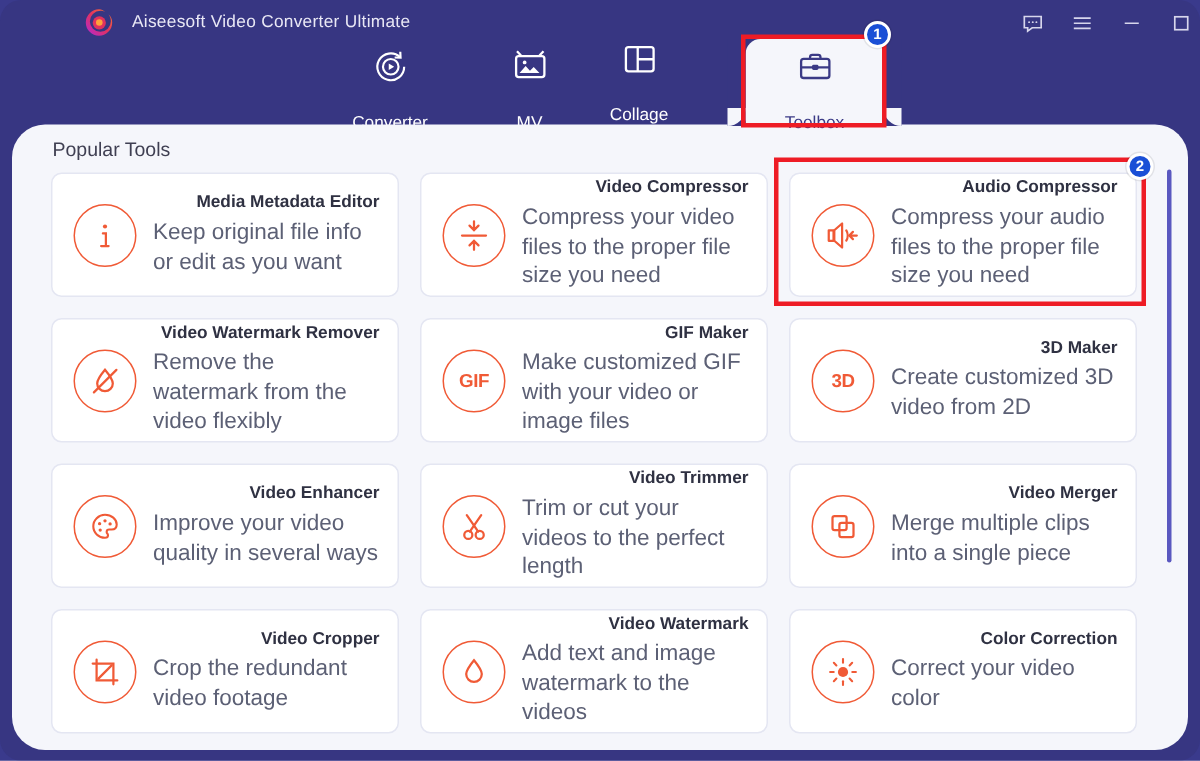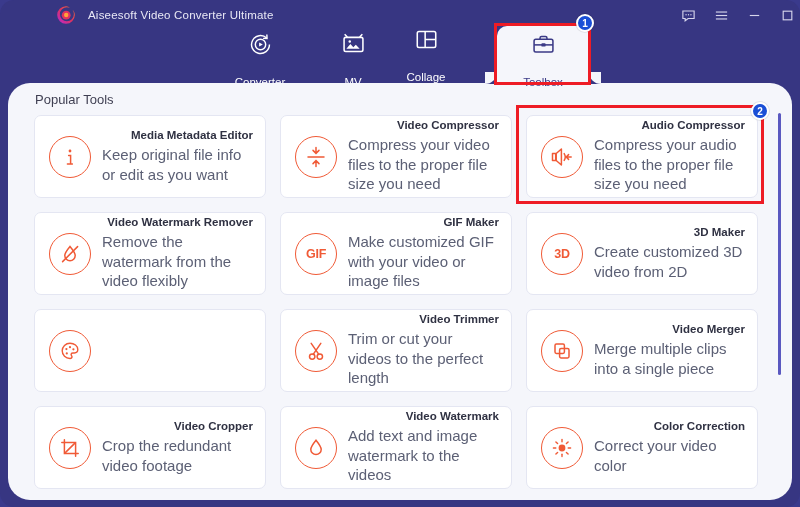--- a/index.html
+++ b/index.html
@@ -376,20 +376,24 @@
       <div class="card">
         <div class="card-ico">
           <svg width="40" height="40" viewBox="0 0 40 40" fill="none" stroke="#f05a36" stroke-width="1.4">
             <path d="M20 12.2c-4.3 0-7.8 3.4-7.8 7.6 0 4.3 3.5 7.7 7.8 7.7 1.3 0 2-.8 2-1.7 0-.5-.2-.8-.5-1.2-.3-.3-.4-.6-.4-1 0-.9.7-1.6 1.7-1.6h1.6c2.1 0 3.4-1.3 3.4-3.4 0-3.6-3.5-6.4-7.8-6.4z"></path>
             <circle cx="16.4" cy="18.1" r="1.1" fill="#f05a36" stroke="none"></circle>
             <circle cx="20" cy="16.2" r="1.1" fill="#f05a36" stroke="none"></circle>
             <circle cx="23.4" cy="18.3" r="1.1" fill="#f05a36" stroke="none"></circle>
             <circle cx="16.8" cy="22.4" r="1.1" fill="#f05a36" stroke="none"></circle>
           </svg>
         </div>
+        <div class="card-txt">
+          <div class="card-name">Video Enhancer</div>
+          <div class="card-desc">Improve your video quality in several ways</div>
+        </div>
       </div>
 
       <div class="card">
         <div class="card-ico">
           <svg width="40" height="40" viewBox="0 0 40 40" fill="none" stroke="#f05a36" stroke-width="1.5" stroke-linecap="round">
             <circle cx="16.2" cy="25.6" r="2.7"></circle>
             <circle cx="23.8" cy="25.6" r="2.7"></circle>
             <line x1="15.2" y1="12.4" x2="22.8" y2="23.4"></line>
             <line x1="24.8" y1="12.4" x2="17.2" y2="23.4"></line>
           </svg>

